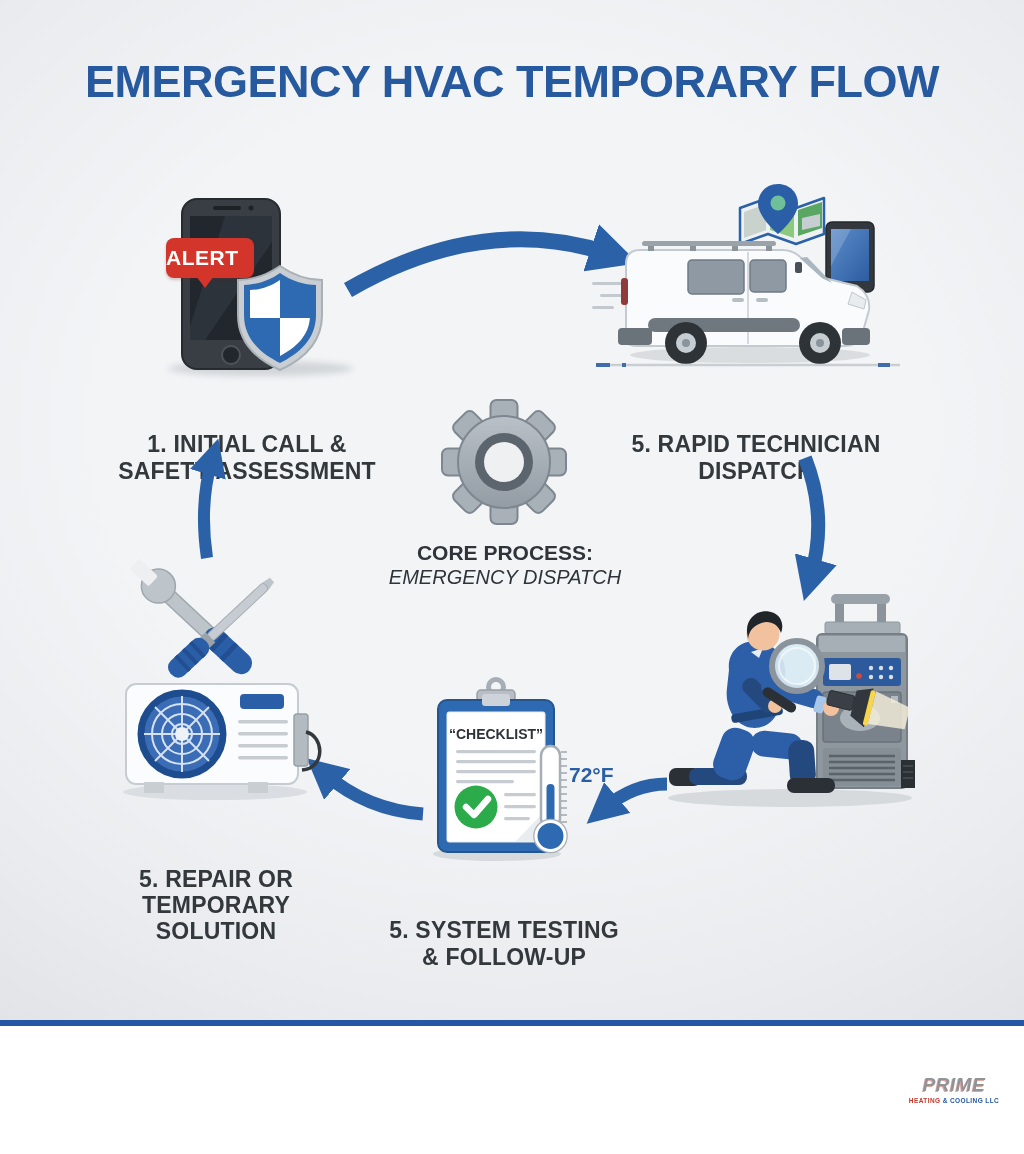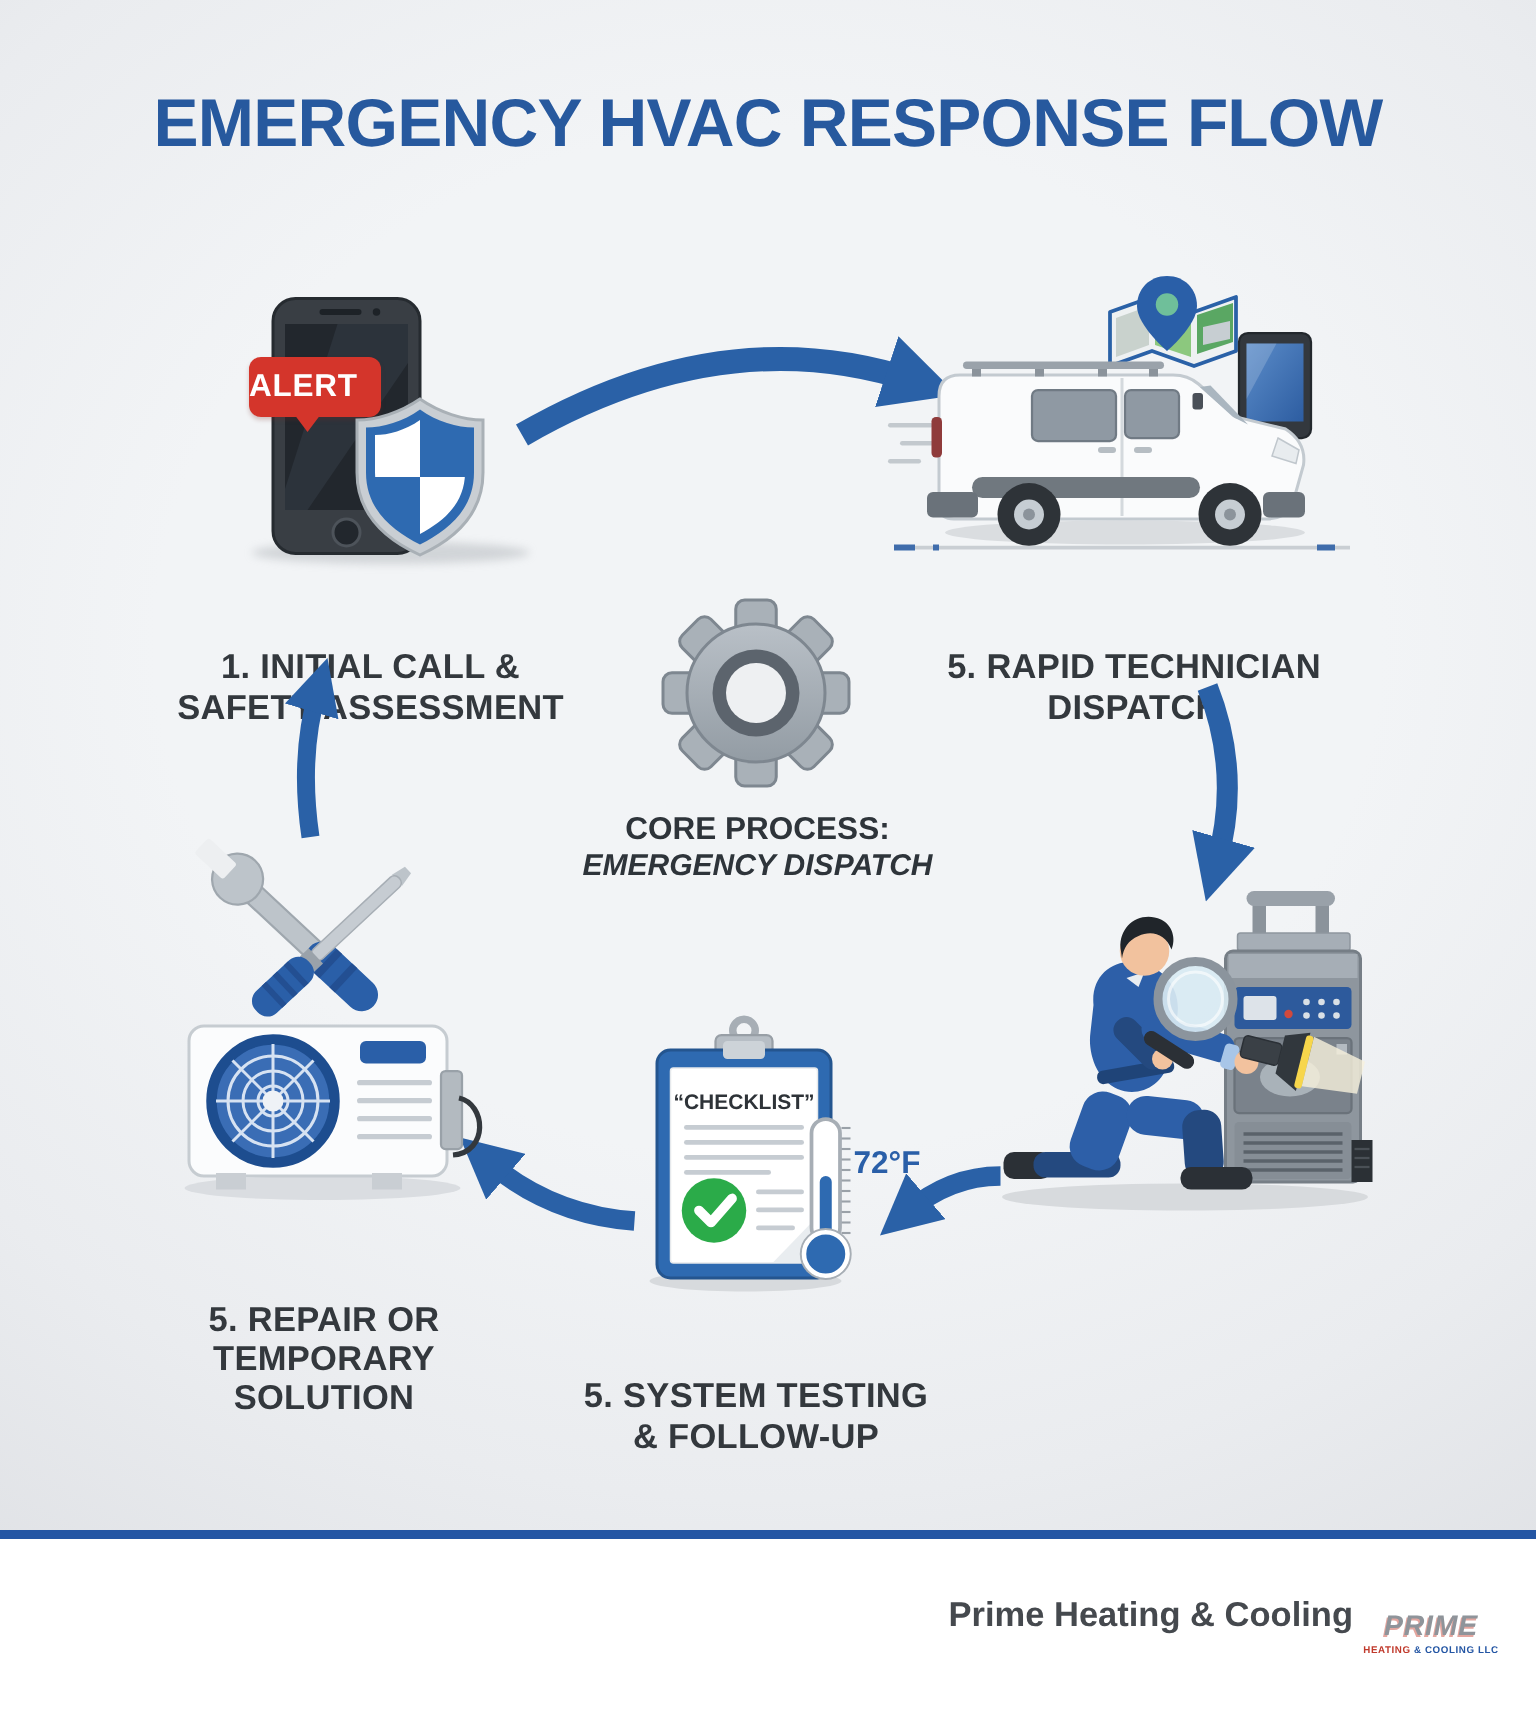--- a/index.html
+++ b/index.html
@@ -12,40 +12,40 @@
     letter-spacing:-0.5px;color:#27599e;}
   .step-label{font-weight:700;font-size:23px;line-height:27px;color:#33383d;text-align:center;
     white-space:pre-line;letter-spacing:0.2px;margin-top:40px;}
   .shadow{border-radius:50%;background:rgba(148,154,161,.35);filter:blur(3px);}
   #alert-badge{left:166px;top:238px;width:88px;height:40px;background:#d4352b;border-radius:8px;
     color:#fff;font-weight:800;font-size:21px;line-height:40px;letter-spacing:.5px;
     box-shadow:0 2px 3px rgba(120,40,35,.25);}
   #alert-badge::after{content:"";position:absolute;left:30px;bottom:-10px;width:0;height:0;
     border-left:9px solid transparent;border-right:9px solid transparent;border-top:12px solid #d4352b;}
   #core-heading{left:375px;top:541px;width:260px;text-align:center;font-size:21px;font-weight:800;color:#2e343a;}
-  #core-subheading{left:355px;top:566px;width:300px;text-align:center;font-size:20px;font-weight:700;
+  #core-subheading{left:355px;top:566px;width:300px;text-align:center;font-size:20px;font-weight:400;
     font-style:italic;color:#2e343a;}
   #divider{left:0;top:1020px;width:1024px;height:6px;background:#2456a4;}
   #footer-text{right:122px;top:1063px;text-align:right;}
   #footer-brand{font-size:23px;font-weight:700;color:#45494e;}
   #footer-site{font-size:20px;font-weight:400;color:#9aa0a5;margin-top:3px;}
   #footer-logo{right:24px;top:1074px;width:92px;text-align:center;}
   #logo-word{font-size:19px;font-weight:800;font-style:italic;color:#8f949a;letter-spacing:.5px;
     text-shadow:-1px 1px 0 rgba(192,57,43,.45);}
   #logo-tagline{font-size:6.5px;font-weight:700;letter-spacing:.4px;margin-top:1px;white-space:nowrap;}
   #logo-tagline .red{color:#c0392b;} #logo-tagline .blue{color:#2456a4;}
   svg{overflow:visible;display:block;}
 </style>
 </head>
 <body>
 
 <div id="stage">
   <div id="canvas" class="abs"></div>
 
-  <div id="title" class="abs">EMERGENCY HVAC RESPONSE FLOW</div>
+  <div id="title" class="abs">EMERGENCY HVAC TEMPORARY FLOW</div>
 
   <div class="abs shadow" style="left:168px;top:361px;width:185px;height:15px;"></div>
 
   <svg class="abs" style="left:181px;top:198px;" width="100" height="178" viewBox="0 0 100 178">
     <rect x="1" y="1" width="98" height="170" rx="15" fill="#393e44" stroke="#262b30" stroke-width="2"></rect>
     <rect x="9" y="18" width="82" height="124" fill="#22272d"></rect>
     <polygon points="44,18 91,18 91,44 24,142 9,142 9,128" fill="#2c333b"></polygon>
     <rect x="32" y="8" width="28" height="4" rx="2" fill="#1d2227"></rect>
     <circle cx="70" cy="10" r="2.5" fill="#1d2227"></circle>
     <circle cx="50" cy="157" r="9" fill="#22272d" stroke="#4d535a" stroke-width="2"></circle>
@@ -380,21 +380,20 @@
         <marker id="m5" viewBox="0 0 10 10" refX="4" refY="5" markerWidth="3.1" markerHeight="3.1" orient="auto">
       <path d="M0,0 L10,5 L0,10 Z" fill="#2a61a7"></path>
         </marker>
       </defs>
     <path d="M21,114 Q13,60 26,16" fill="none" stroke="#2a61a7" stroke-width="12" marker-end="url(#m5)"></path>
   </svg>
 
   <div id="divider" class="abs"></div>
 
   <div id="footer-text" class="abs">
-    <div id="footer-brand">Prime Heating &amp; Cooling</div>
   </div>
 
   <div id="footer-logo" class="abs">
     <div id="logo-word">PRIME</div>
     <div id="logo-tagline">
       <span class="red">HEATING</span>
       <span class="blue">&amp; COOLING LLC</span>
     </div>
   </div>
 </div>

